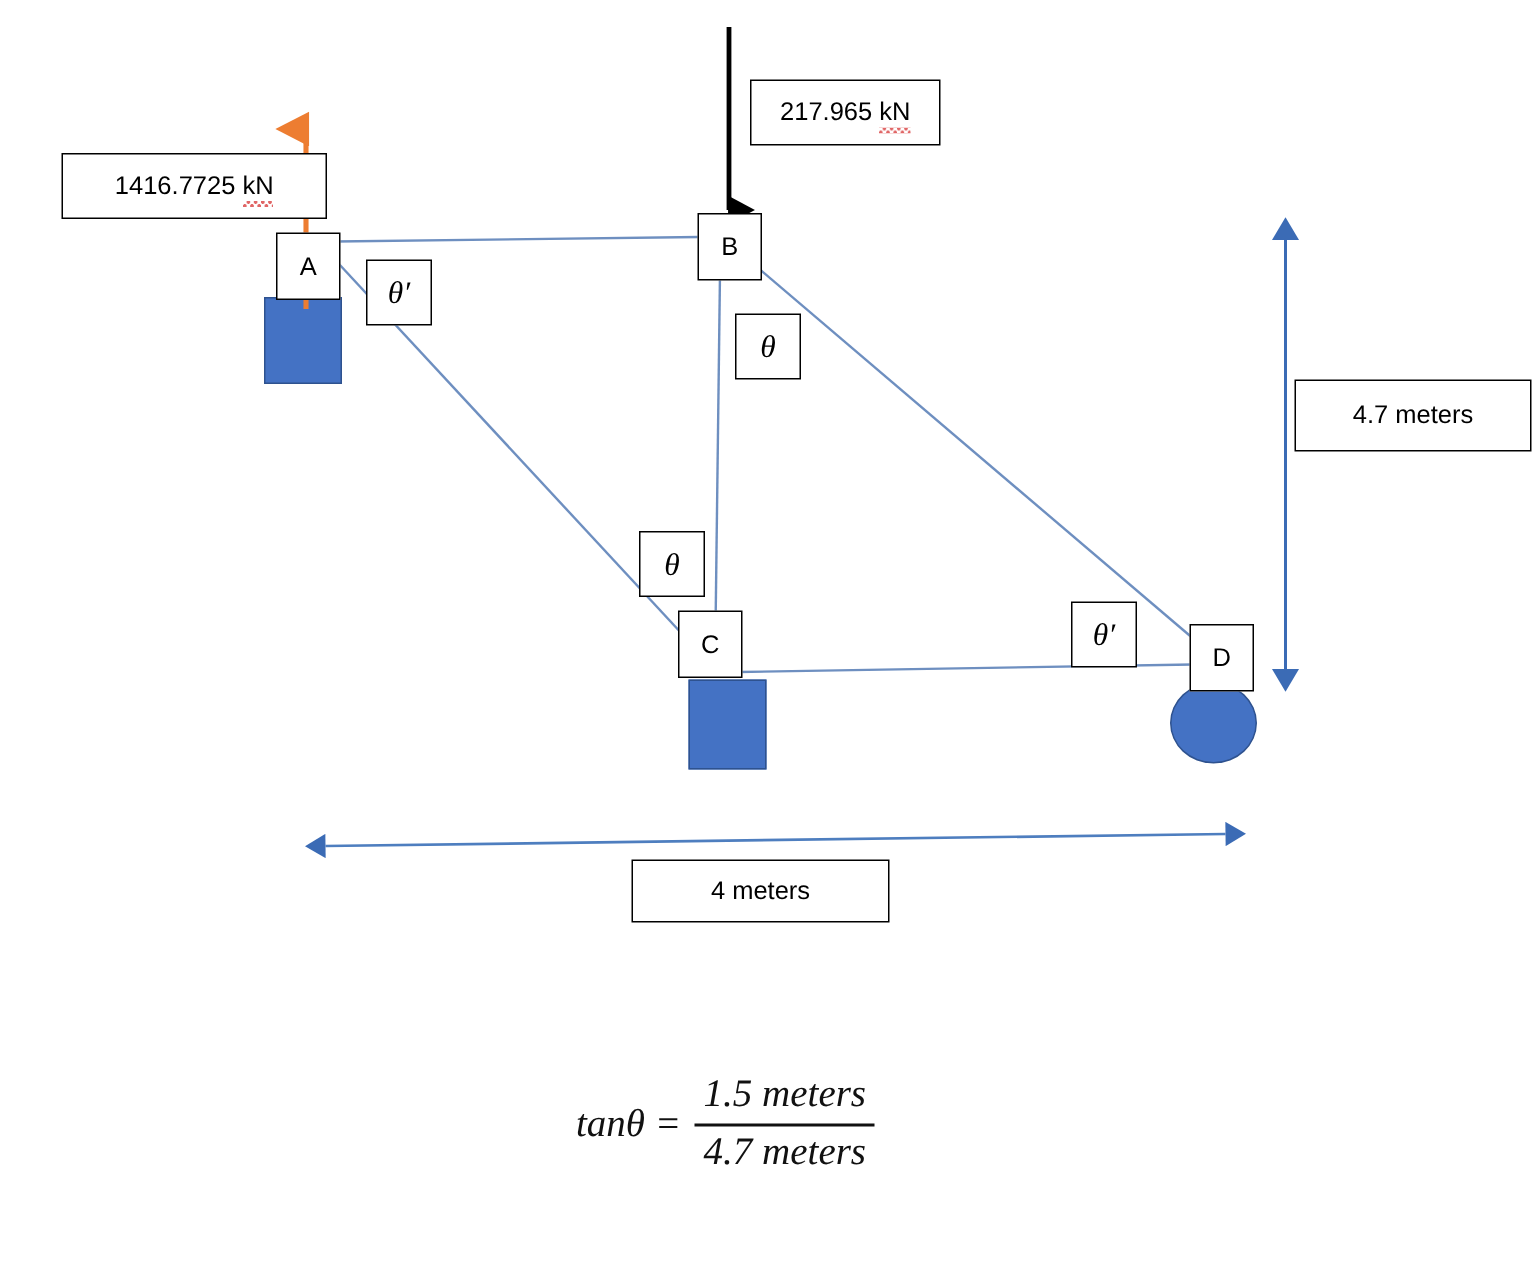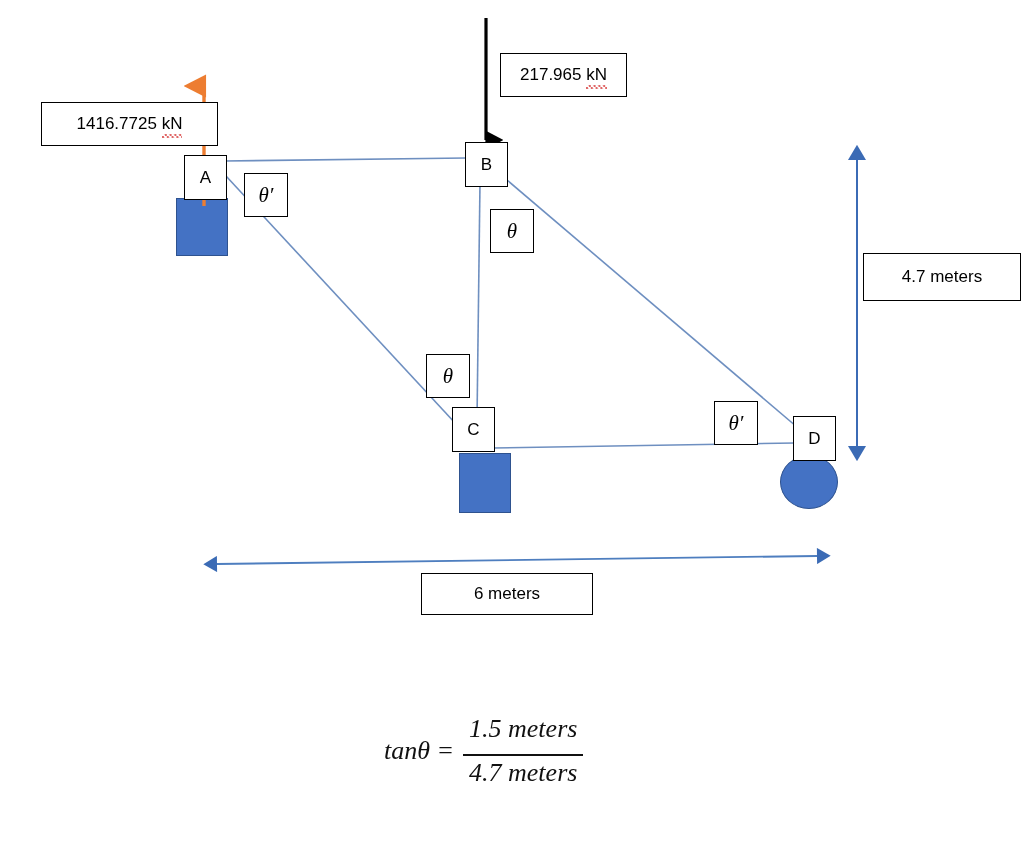--- a/index.html
+++ b/index.html
@@ -104,21 +104,21 @@
     align-items: center;
     font-size: 26px;
   }
   .frac {
     display: inline-flex;
     flex-direction: column;
     align-items: center;
     margin-left: 9px;
   }
   .frac .num {
-    padding: 0 6px 10px 6px;
+    padding: 0 6px 5px 6px;
   }
   .frac .bar {
     width: 100%;
     height: 2px;
     background: #111111;
   }
   .frac .den {
     padding: 2px 6px 0 6px;
   }
 </style>
@@ -211,21 +211,21 @@
     <span>217.965</span>
     <span>&nbsp;</span>
     <span class="squiggle">kN</span>
   </div>
 
   <div class="box callout-box" style="left:863px; top:253px; width:158px; height:48px;">
     <span>4.7 meters</span>
   </div>
 
   <div class="box callout-box" style="left:421px; top:573px; width:172px; height:42px;">
-    <span>6 meters</span>
+    <span>4 meters</span>
   </div>
 
   <div class="math eq-wrap" style="left:384px; top:714px;">
     <span>tanθ</span>
     <span>&nbsp;</span>
     <span>=</span>
     <span class="frac">
       <span class="num">1.5 meters</span>
       <span class="bar"></span>
       <span class="den">4.7 meters</span>

